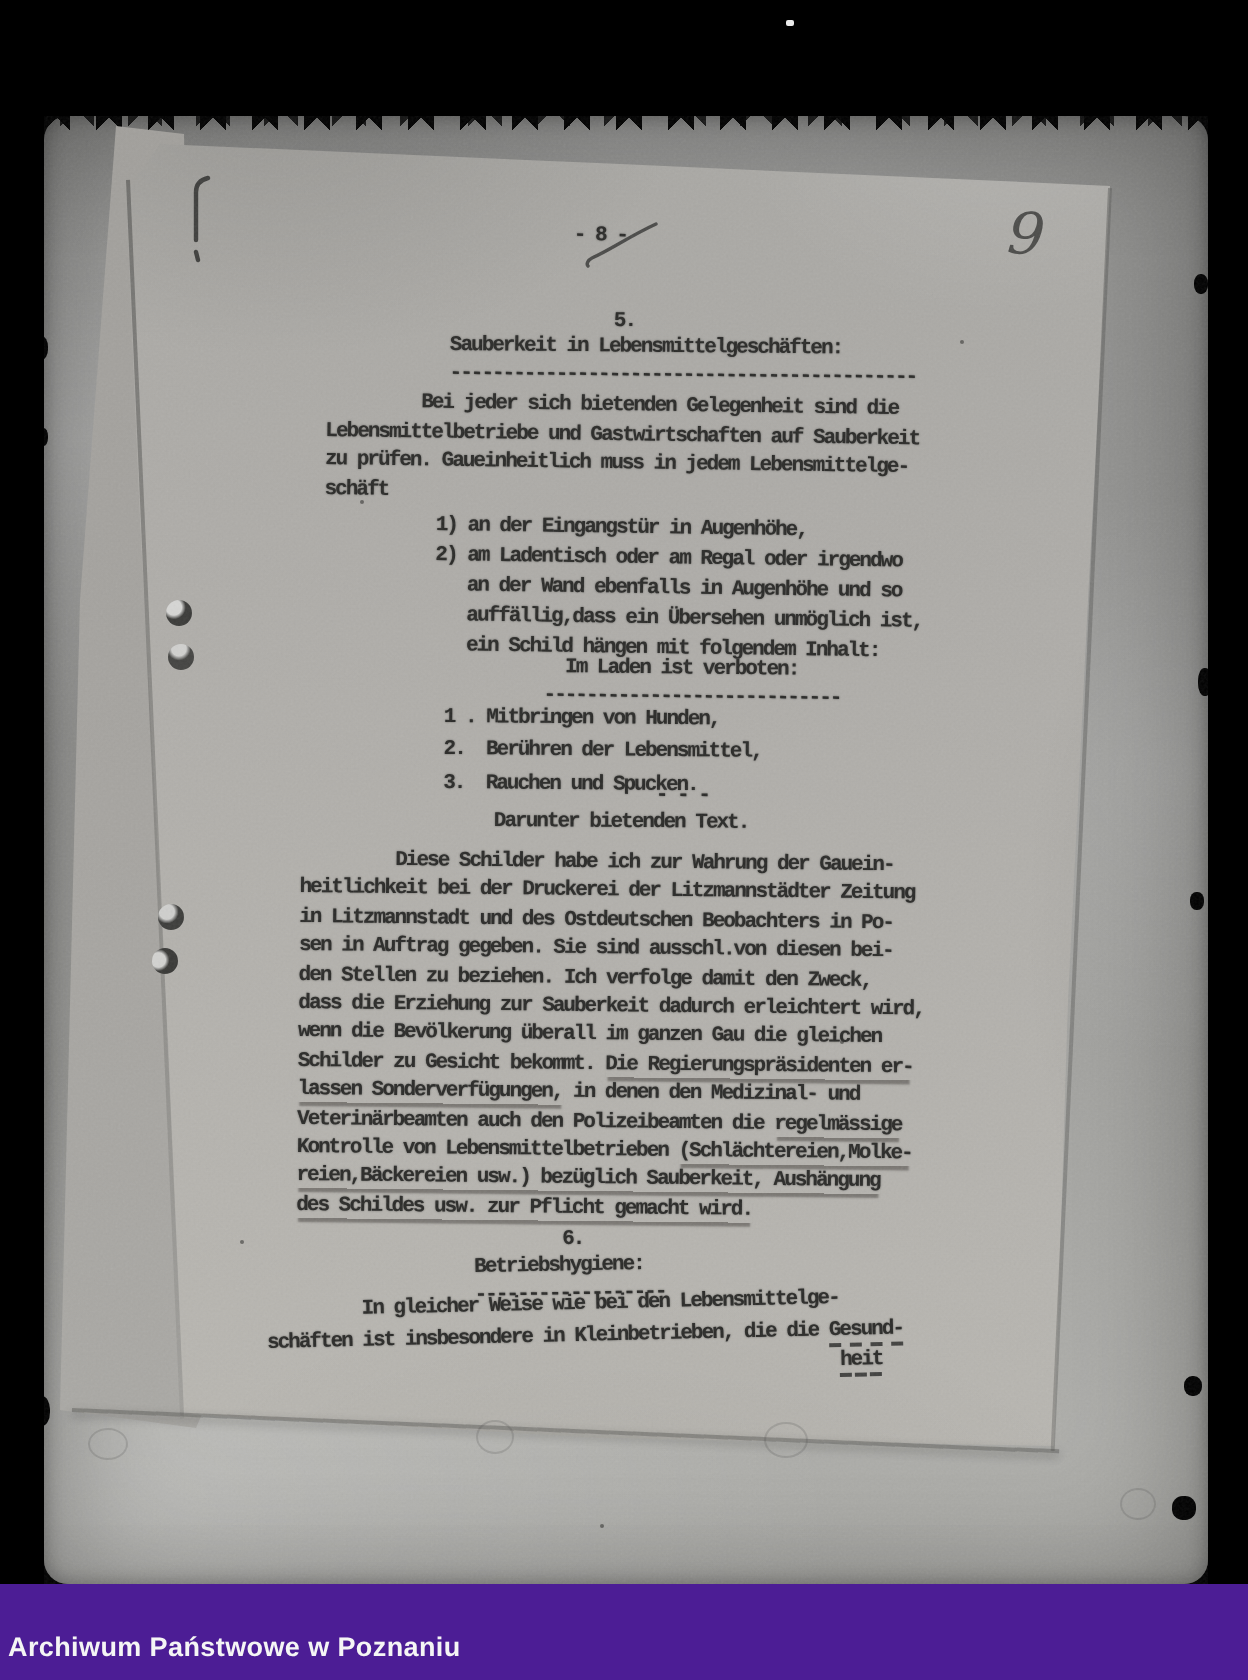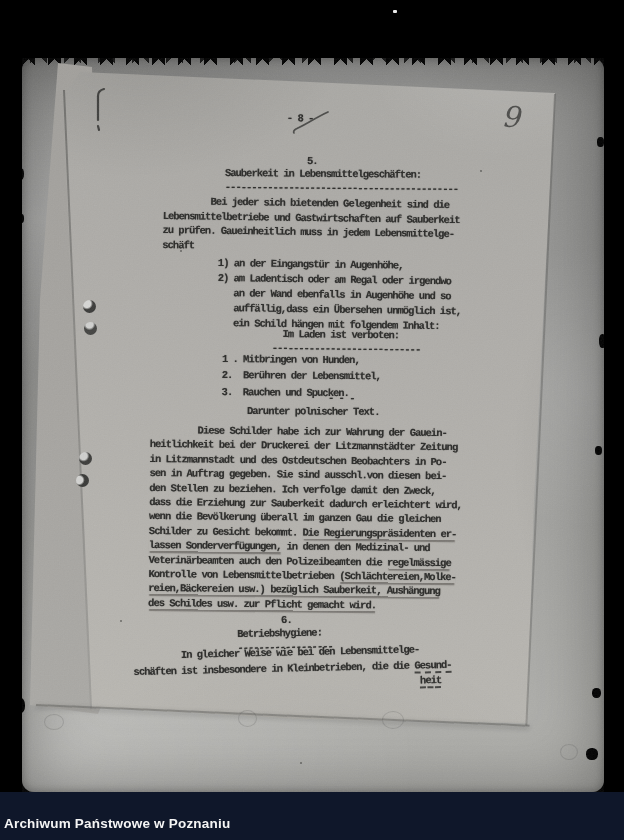--- a/index.html
+++ b/index.html
@@ -54,21 +54,21 @@
     font-size:10.5px;line-height:14.5px;letter-spacing:-1px;
     text-shadow:0 0 1px rgba(32,32,30,.6);}
   .tline{white-space:pre;}
   .u-pencil{box-shadow:0 3px 1px -1px rgba(72,70,66,.55);}
   .u-dash{border-bottom:2px dashed rgba(45,45,43,.85);}
   .hand9{position:absolute;left:504px;top:100px;font-family:"DejaVu Serif",serif;
     font-style:italic;font-weight:400;font-size:29px;color:#4c4c4a;transform:rotate(5deg);}
   .marks{position:absolute;left:0;top:0;pointer-events:none;}
   .grain{position:absolute;left:22px;top:58px;pointer-events:none;opacity:.09;}
   
-  .caption-bar{position:absolute;left:0;top:792px;width:624px;height:48px;background:#0f172a;}
+  .caption-bar{position:absolute;left:0;top:792px;width:624px;height:48px;background:#4c1d95;}
   .caption{position:absolute;left:4px;top:24px;color:#f5f5f5;font-weight:700;
     font-size:13.5px;letter-spacing:.2px;font-family:"Liberation Sans",sans-serif;}
 </style>
 </head>
 <body>
 
 <div class="stage">
 
   <div class="photo">
     <div class="teeth"></div>
@@ -137,21 +137,21 @@
   <div class="tblock" style="left:272px;top:328px;line-height:13.5px;transform:rotate(.6deg);">
       <div class="tline">  Im Laden ist verboten:</div>
       <div class="tline">----------------------------</div>
     </div>
   <div class="tblock" style="left:222px;top:351px;line-height:16.4px;transform:rotate(.5deg);">
       <div class="tline">1 . Mitbringen von Hunden,</div>
       <div class="tline">2.  Berühren der Lebensmittel,</div>
       <div class="tline">3.  Rauchen und Spucken.</div>
     </div>
   <div class="tblock" style="left:328px;top:391px;transform:rotate(.4deg);">- - -</div>
-  <div class="tblock" style="left:247px;top:404px;transform:rotate(.4deg);">Darunter polnischer Text.</div>
+  <div class="tblock" style="left:247px;top:404px;transform:rotate(.4deg);">Darunter bietenden Text.</div>
   <div class="tblock" style="left:150px;top:423px;line-height:14.4px;transform:rotate(.6deg);">
       <div class="tline">         Diese Schilder habe ich zur Wahrung der Gauein-</div>
       <div class="tline">heitlichkeit bei der Druckerei der Litzmannstädter Zeitung</div>
       <div class="tline">in Litzmannstadt und des Ostdeutschen Beobachters in Po-</div>
       <div class="tline">sen in Auftrag gegeben. Sie sind ausschl.von diesen bei-</div>
       <div class="tline">den Stellen zu beziehen. Ich verfolge damit den Zweck,</div>
       <div class="tline">dass die Erziehung zur Sauberkeit dadurch erleichtert wird,</div>
       <div class="tline">wenn die Bevölkerung überall im ganzen Gau die gleichen</div>
       <div class="tline">Schilder zu Gesicht bekommt. <span class="u-pencil">Die Regierungspräsidenten er-</span></div>
       <div class="tline"><span class="u-pencil">lassen Sonderverfügungen,</span> in denen den Medizinal- und</div>

